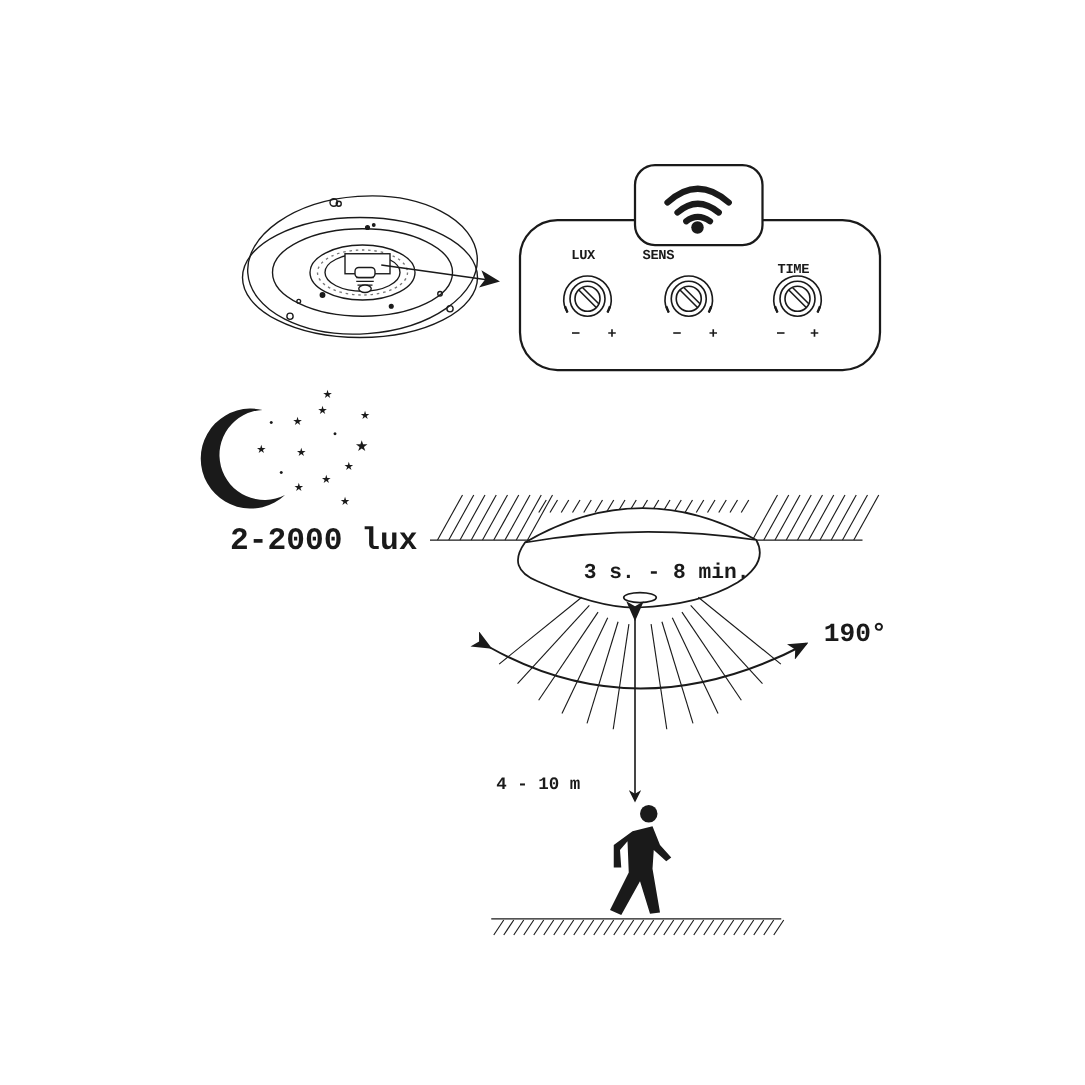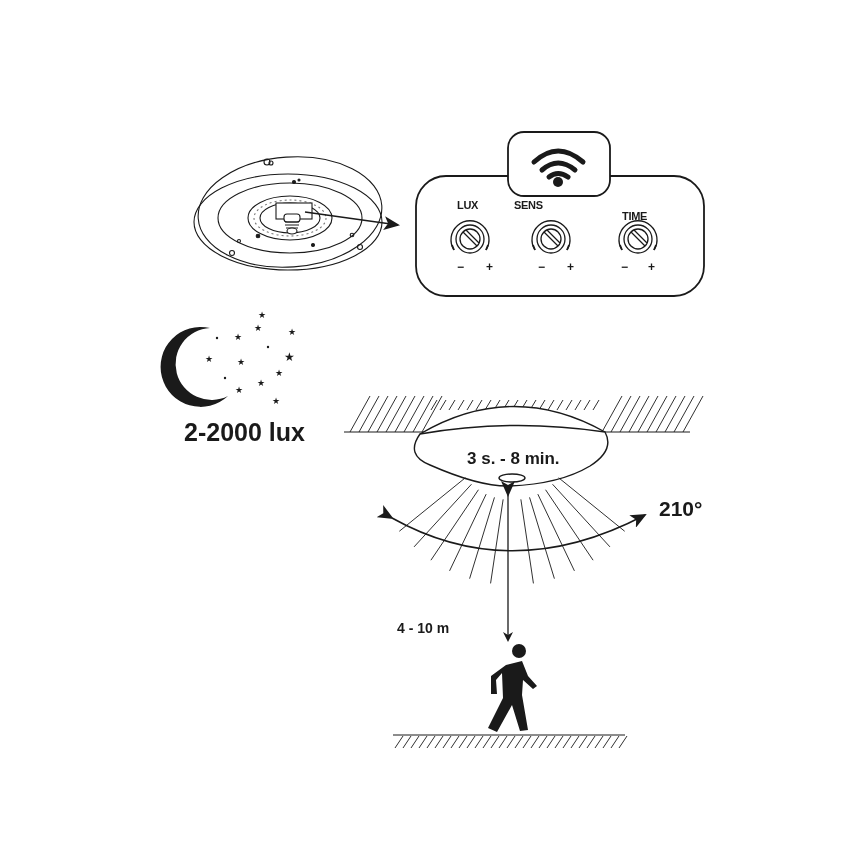--- a/index.html
+++ b/index.html
@@ -1,18 +1,18 @@
 <!DOCTYPE html>
 <html><head>
   <meta charset="utf-8">
   <style>
     html, body { margin: 0; padding: 0; background: #ffffff; }
     body { width: 868px; height: 868px; position: relative; overflow: hidden; font-family: "Liberation Sans", sans-serif; }
     svg.main { position: absolute; left: 0; top: 0; }
-    .lbl { position: absolute; font-family: Liberation Sans, sans-serif; font-weight: bold; color: #1a1a1a; white-space: nowrap; }
+    .lbl { position: absolute; font-family: Liberation Mono, monospace; font-weight: bold; color: #1a1a1a; white-space: nowrap; }
     .knob-label { font-size: 11px; letter-spacing: -0.3px; }
     .pm { font-size: 12px; }
   </style>
 </head>
 <body>
 
 <svg class="main" width="868" height="868" viewBox="0 0 868 868" xmlns="http://www.w3.org/2000/svg">
   <defs>
     <marker id="arr" markerWidth="10" markerHeight="10" refX="8" refY="5" orient="auto" markerUnits="userSpaceOnUse">
       <path d="M0,0 L10,5 L0,10 L3,5 z" fill="#1a1a1a"></path>
@@ -216,14 +216,14 @@
 
 <div class="lbl pm" style="left:457px;top:260px;">−</div>
 <div class="lbl pm" style="left:486px;top:260px;">+</div>
 <div class="lbl pm" style="left:538px;top:260px;">−</div>
 <div class="lbl pm" style="left:567px;top:260px;">+</div>
 <div class="lbl pm" style="left:621px;top:260px;">−</div>
 <div class="lbl pm" style="left:648px;top:260px;">+</div>
 
 <div class="lbl" style="left:184px;top:418px;font-size:25px;">2-2000 lux</div>
 <div class="lbl" style="left:467px;top:449px;font-size:17px;">3 s. - 8 min.</div>
-<div class="lbl" style="left:659px;top:497px;font-size:21px;">210°</div>
+<div class="lbl" style="left:659px;top:497px;font-size:21px;">190°</div>
 <div class="lbl" style="left:397px;top:620px;font-size:14px;">4 - 10 m</div>
 
 </body></html>

